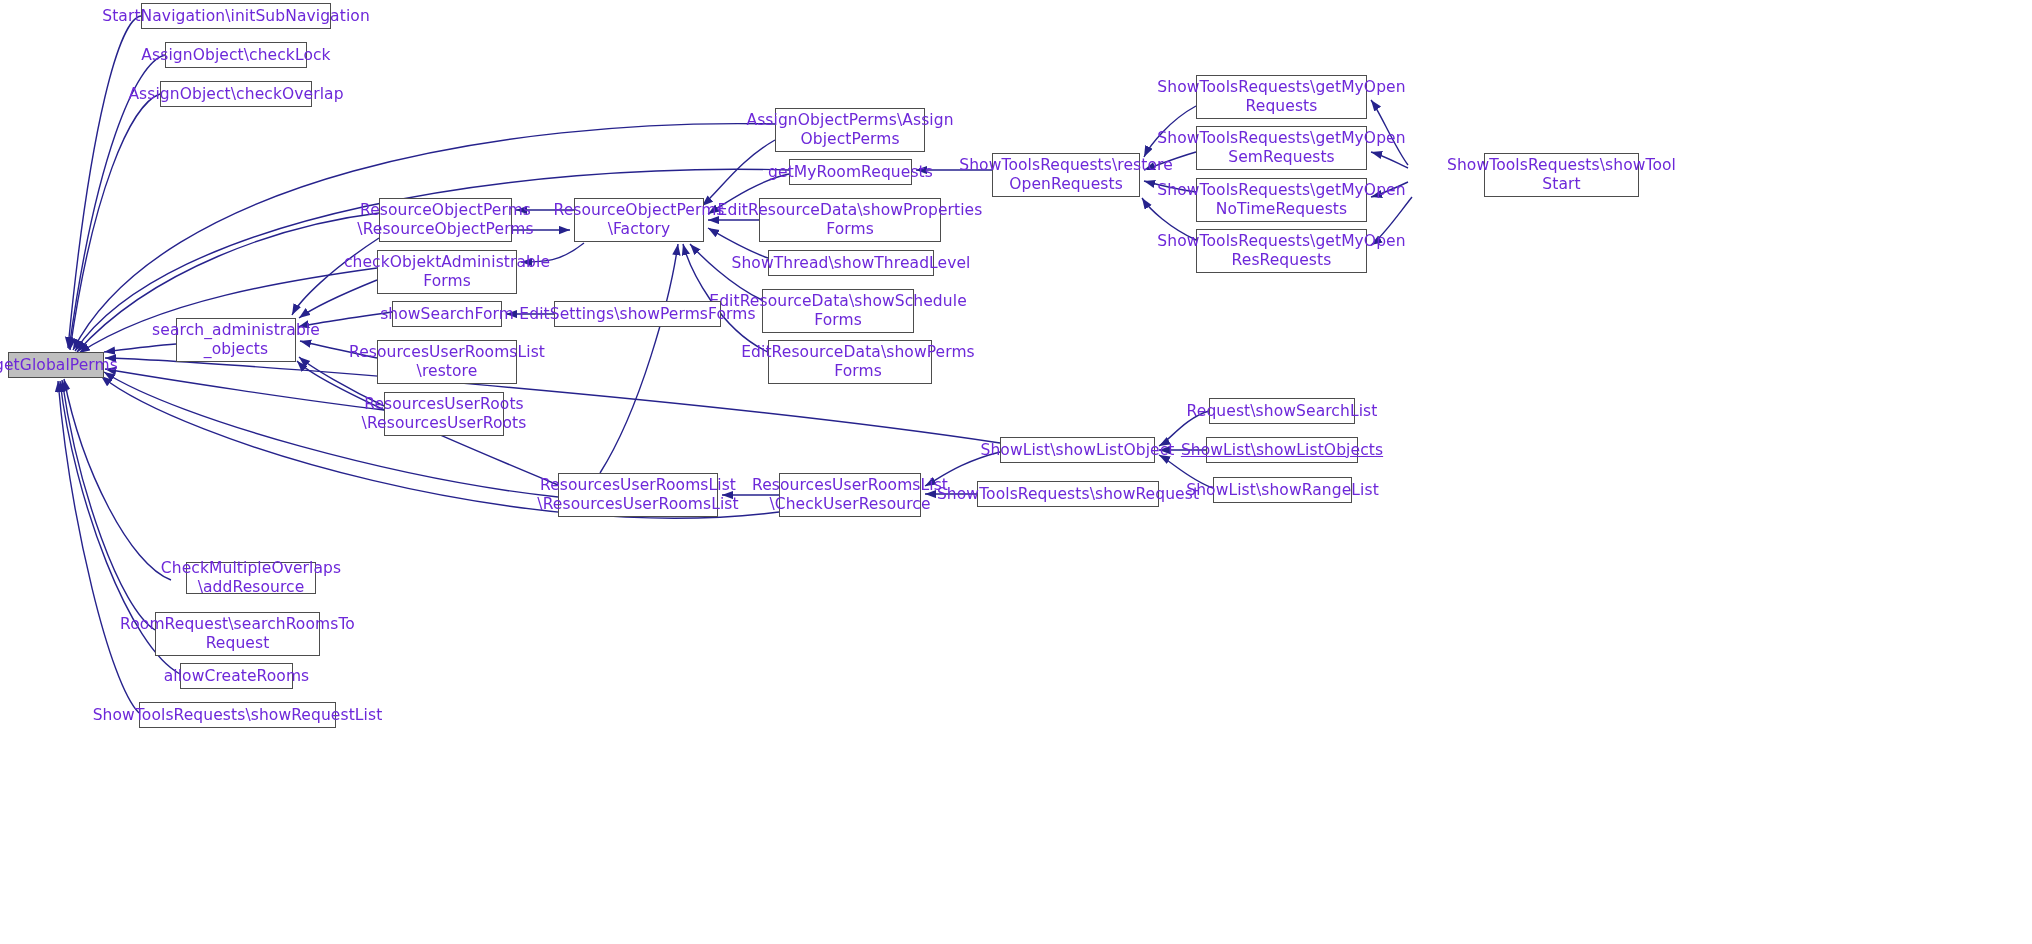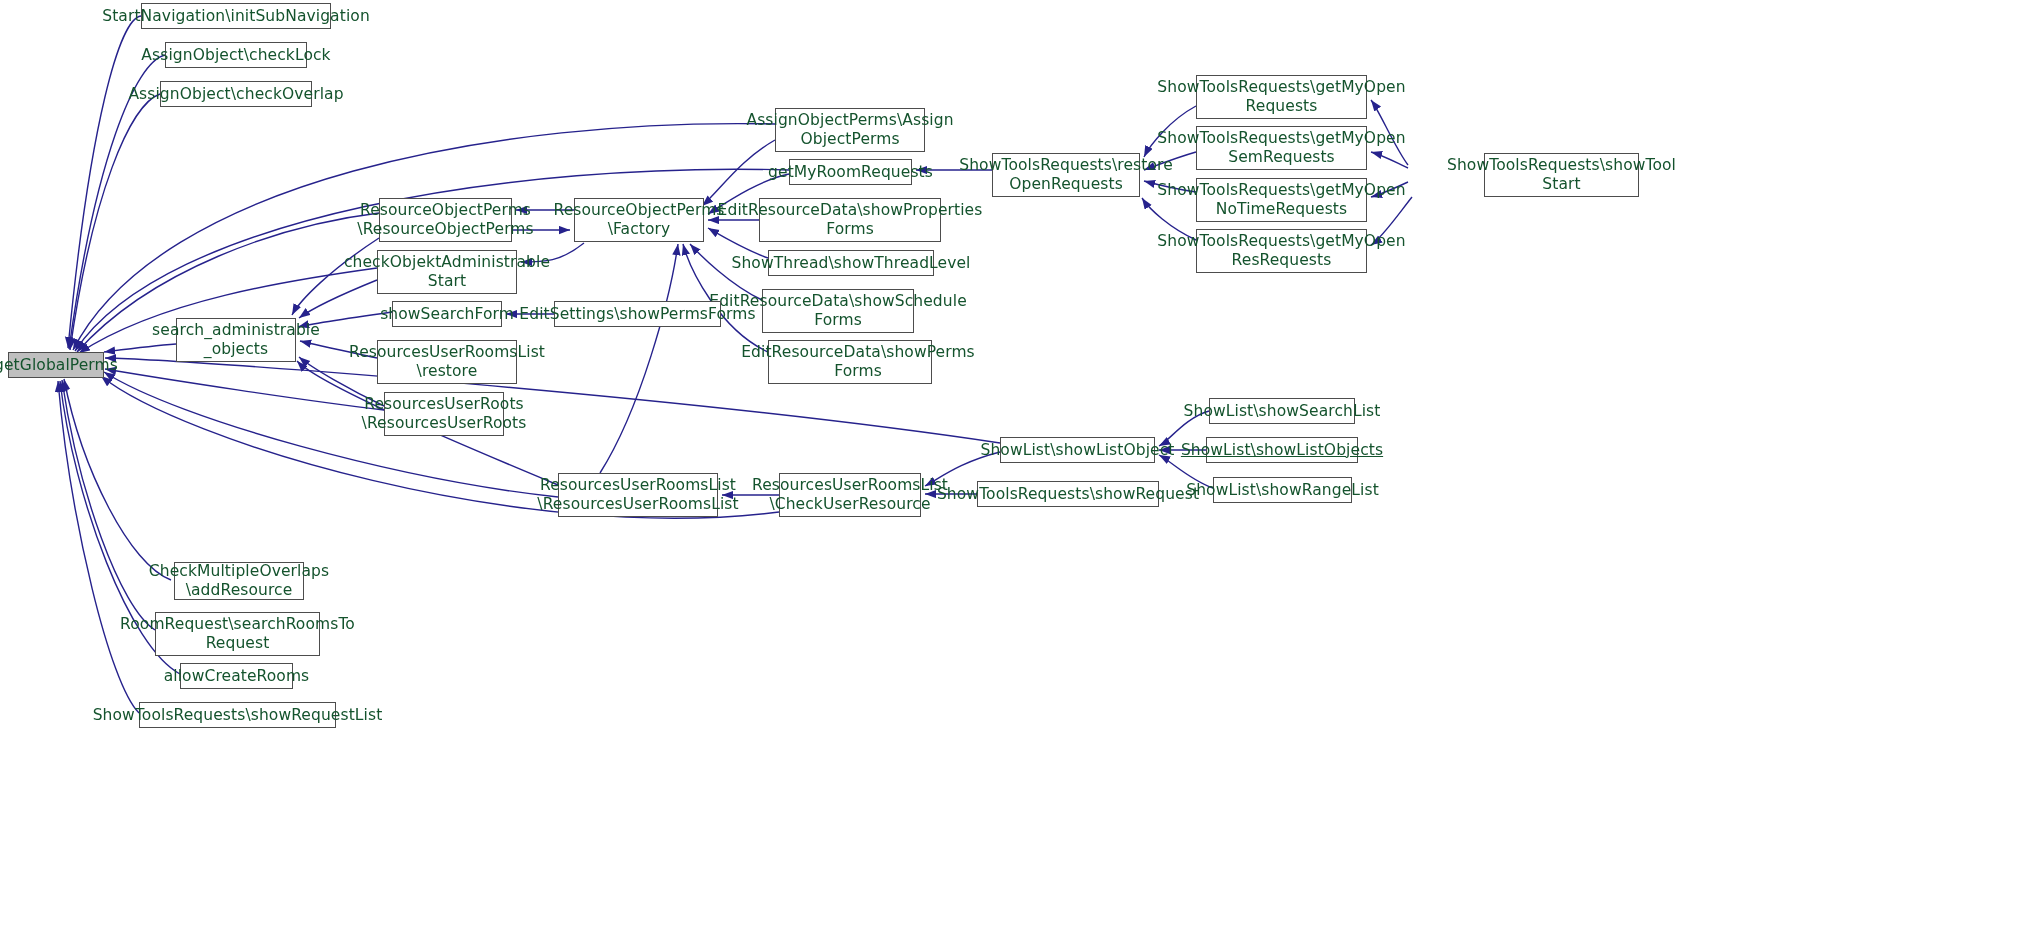--- a/index.html
+++ b/index.html
@@ -13,21 +13,21 @@
   }
   svg#edges{
     position:absolute;left:0;top:0;width:2032px;height:944px;
     pointer-events:none;
   }
   .node{
     position:absolute;
     box-sizing:border-box;
     border:1.5px solid #4d4d4d;
     background:#ffffff;
-    color:#14532d;
+    color:#6d28d9;
     display:flex;
     align-items:center;
     justify-content:center;
     text-align:center;
     font-size:15.5px;
     line-height:19px;
     letter-spacing:0.1px;
     white-space:pre-line;
     padding:1px 4px;
   }
@@ -100,29 +100,29 @@
   <div id="node-layer">
       <div class="node root" style="left: 8px; top: 352px; width: 96px; height: 26px;"><span>getGlobalPerms</span></div>
       <div class="node" style="left: 141px; top: 3px; width: 190px; height: 26px;"><span>StartNavigation\initSubNavigation</span></div>
       <div class="node" style="left: 165px; top: 42px; width: 142px; height: 26px;"><span>AssignObject\checkLock</span></div>
       <div class="node" style="left: 160px; top: 81px; width: 152px; height: 26px;"><span>AssignObject\checkOverlap</span></div>
       <div class="node" style="left: 176px; top: 318px; width: 120px; height: 44px;"><span>search_administrable
 _objects</span></div>
       <div class="node" style="left: 379px; top: 198px; width: 133px; height: 44px;"><span>ResourceObjectPerms
 \ResourceObjectPerms</span></div>
       <div class="node" style="left: 377px; top: 250px; width: 140px; height: 44px;"><span>checkObjektAdministrable
-Start</span></div>
+Forms</span></div>
       <div class="node" style="left: 392px; top: 301px; width: 110px; height: 26px;"><span>showSearchForm</span></div>
       <div class="node" style="left: 377px; top: 340px; width: 140px; height: 44px;"><span>ResourcesUserRoomsList
 \restore</span></div>
       <div class="node" style="left: 384px; top: 392px; width: 120px; height: 44px;"><span>ResourcesUserRoots
 \ResourcesUserRoots</span></div>
       <div class="node" style="left: 558px; top: 473px; width: 160px; height: 44px;"><span>ResourcesUserRoomsList
 \ResourcesUserRoomsList</span></div>
-      <div class="node" style="left: 174px; top: 562px; width: 130px; height: 38px;"><span>CheckMultipleOverlaps
+      <div class="node" style="left: 186px; top: 562px; width: 130px; height: 32px;"><span>CheckMultipleOverlaps
 \addResource</span></div>
       <div class="node" style="left: 155px; top: 612px; width: 165px; height: 44px;"><span>RoomRequest\searchRoomsTo
 Request</span></div>
       <div class="node" style="left: 180px; top: 663px; width: 113px; height: 26px;"><span>allowCreateRooms</span></div>
       <div class="node" style="left: 139px; top: 702px; width: 197px; height: 26px;"><span>ShowToolsRequests\showRequestList</span></div>
       <div class="node" style="left: 574px; top: 198px; width: 130px; height: 44px;"><span>ResourceObjectPerms
 \Factory</span></div>
       <div class="node" style="left: 775px; top: 108px; width: 150px; height: 44px;"><span>AssignObjectPerms\Assign
 ObjectPerms</span></div>
       <div class="node" style="left: 789px; top: 159px; width: 123px; height: 26px;"><span>getMyRoomRequests</span></div>
@@ -131,21 +131,21 @@
       <div class="node" style="left: 768px; top: 250px; width: 166px; height: 26px;"><span>ShowThread\showThreadLevel</span></div>
       <div class="node" style="left: 762px; top: 289px; width: 152px; height: 44px;"><span>EditResourceData\showSchedule
 Forms</span></div>
       <div class="node" style="left: 768px; top: 340px; width: 164px; height: 44px; padding-left: 20px;"><span>EditResourceData\showPerms
 Forms</span></div>
       <div class="node" style="left: 554px; top: 301px; width: 167px; height: 26px;"><span>EditSettings\showPermsForms</span></div>
       <div class="node" style="left: 779px; top: 473px; width: 142px; height: 44px;"><span>ResourcesUserRoomsList
 \CheckUserResource</span></div>
       <div class="node" style="left: 1000px; top: 437px; width: 155px; height: 26px;"><span>ShowList\showListObject</span></div>
       <div class="node" style="left: 977px; top: 481px; width: 182px; height: 26px;"><span>ShowToolsRequests\showRequest</span></div>
-      <div class="node" style="left: 1209px; top: 398px; width: 146px; height: 26px;"><span>ShowList\showSearchList</span></div>
+      <div class="node" style="left: 1209px; top: 398px; width: 146px; height: 26px;"><span>Request\showSearchList</span></div>
       <div class="node" style="left: 1206px; top: 437px; width: 152px; height: 26px; text-decoration: underline;"><span>ShowList\showListObjects</span></div>
       <div class="node" style="left: 1213px; top: 477px; width: 139px; height: 26px;"><span>ShowList\showRangeList</span></div>
       <div class="node" style="left: 992px; top: 153px; width: 148px; height: 44px;"><span>ShowToolsRequests\restore
 OpenRequests</span></div>
       <div class="node" style="left: 1196px; top: 75px; width: 171px; height: 44px;"><span>ShowToolsRequests\getMyOpen
 Requests</span></div>
       <div class="node" style="left: 1196px; top: 126px; width: 171px; height: 44px;"><span>ShowToolsRequests\getMyOpen
 SemRequests</span></div>
       <div class="node" style="left: 1196px; top: 178px; width: 171px; height: 44px;"><span>ShowToolsRequests\getMyOpen
 NoTimeRequests</span></div>

